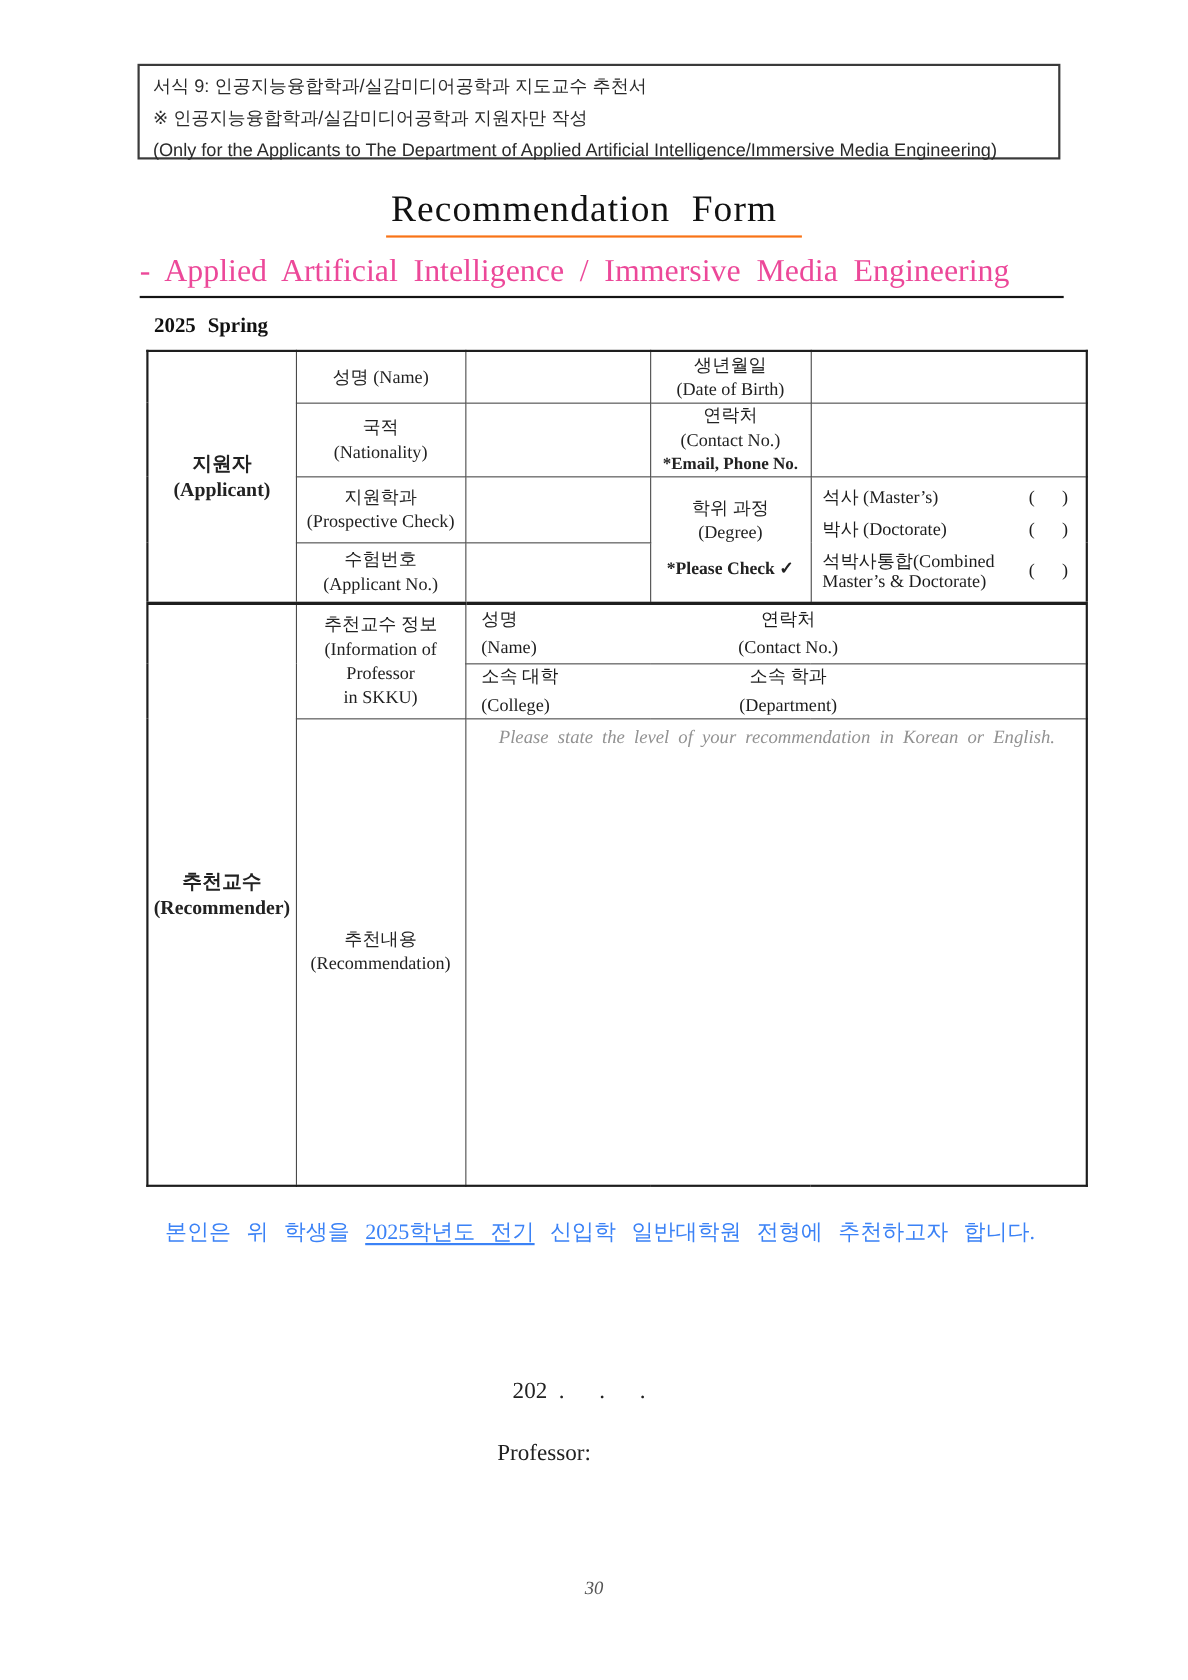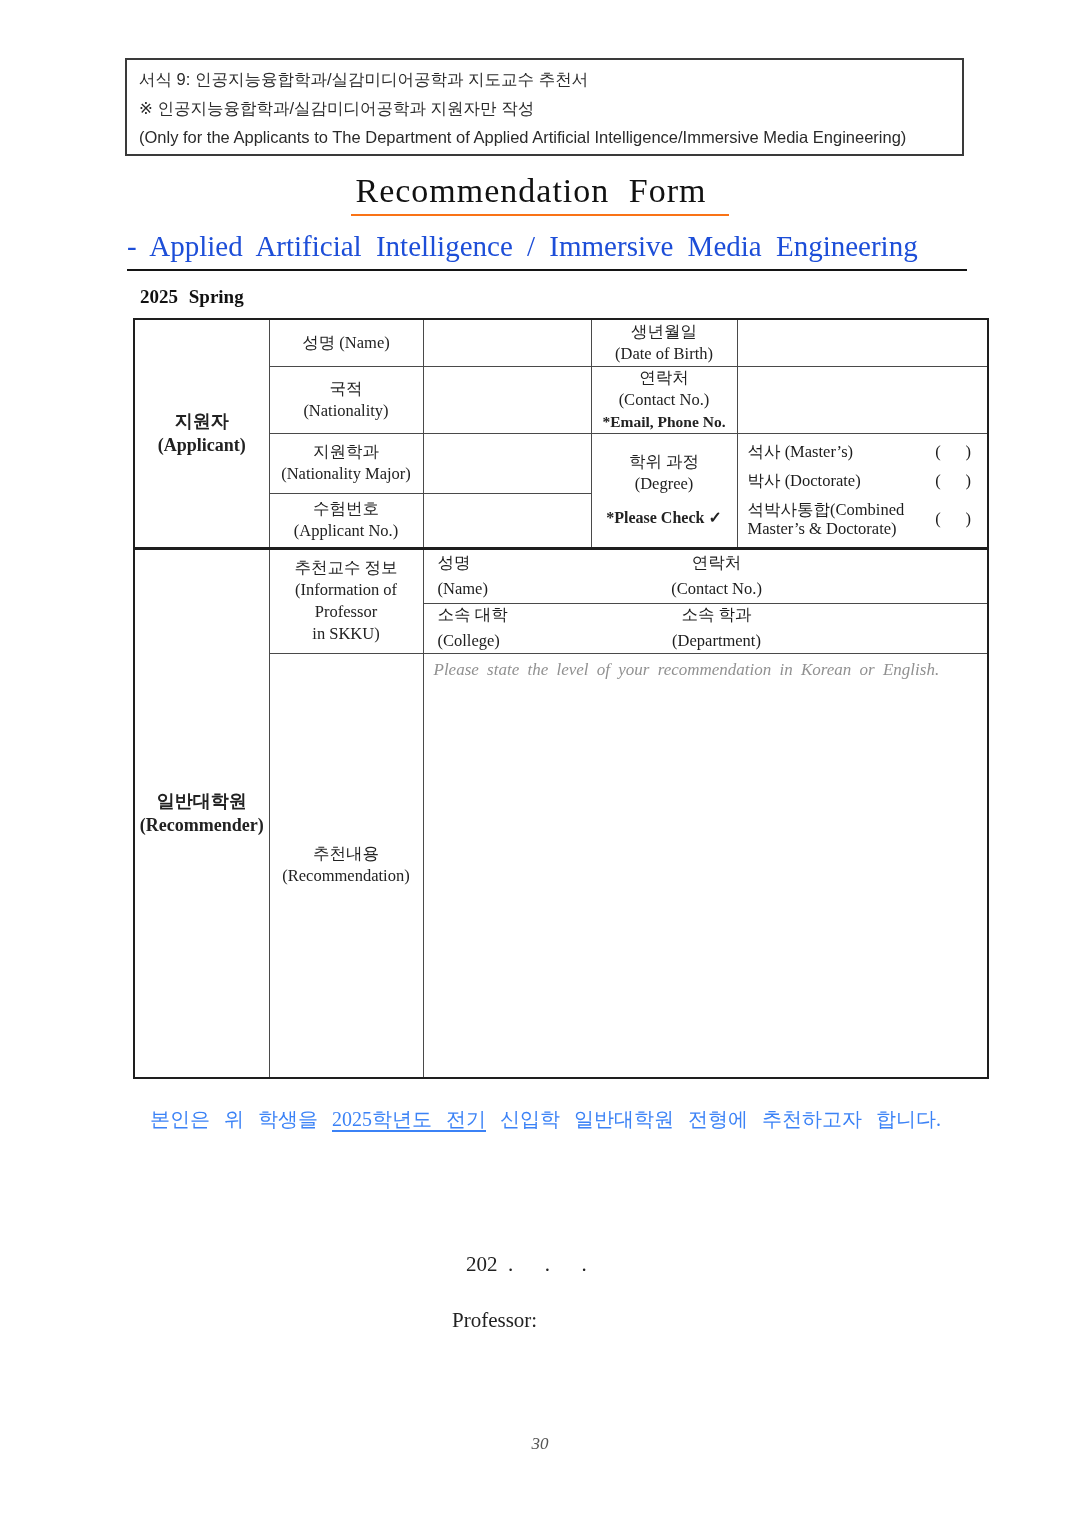--- a/index.html
+++ b/index.html
@@ -5,35 +5,35 @@
   * { margin:0; padding:0; box-sizing:border-box; }
   html,body { background:#ffffff; }
   .page {
     position:relative; width:1080px; height:1527px; margin:0 auto;
     background:#ffffff; overflow:hidden;
     font-family:"Liberation Serif","DejaVu Serif",serif; color:#1c1c1c;
   }
 
   
   .notice-box {
-    position:absolute; left:125px; top:58px; width:839px; height:98px;
+    position:absolute; left:125px; top:58px; width:839px; height:87px;
     border:2px solid #3a3a3a; padding:5px 12px 0 12px;
     font-family:"Liberation Sans","DejaVu Sans",sans-serif;
     font-size:16.5px; line-height:29px; color:#2a2a2a; white-space:nowrap;
   }
 
   
   .title-wrap { position:absolute; left:0; top:172px; width:100%; text-align:center; }
   .title-text {
     display:inline-block; font-size:34px; letter-spacing:1px; word-spacing:10px;
     padding:0 22px 4px 4px; border-bottom:2px solid #f97316; color:#111;
   }
   .subtitle {
     position:absolute; left:127px; top:230px; width:840px;
-    font-size:29px; word-spacing:7px; color:#1d4ed8;
+    font-size:29px; word-spacing:7px; color:#ec4899;
     border-bottom:2px solid #141414; padding-bottom:6px; white-space:nowrap;
   }
   .semester { position:absolute; left:140px; top:286px; font-size:19px; font-weight:bold; word-spacing:6px; color:#111; }
 
   
   .form-table {
     position:absolute; left:133px; top:318px;
     border-collapse:collapse; table-layout:fixed; width:854px;
   }
   .form-table td { border:1.5px solid #4a4a4a; padding:0; vertical-align:middle; }
@@ -43,21 +43,21 @@
   .big-label { font-size:18px; font-weight:bold; line-height:24px; }
   .bold-note { font-weight:bold; font-size:15.5px; }
   .degree-note { font-weight:bold; font-size:16px; margin-top:12px; }
   .options-cell { display:flex; flex-direction:column; justify-content:space-around; height:113px; padding:4px 0; }
   .opt-row { display:flex; justify-content:space-between; align-items:center; padding:0 16px 0 10px; font-size:16.5px; line-height:19px; }
   .opt-label { text-align:left; }
   .opt-paren { white-space:pre; }
   .merged-row { position:relative; height:100%; }
   .mr-left { position:absolute; left:14px; top:50%; transform:translateY(-50%); text-align:left; font-size:16.5px; line-height:26px; }
   .mr-center { position:absolute; left:52%; top:50%; transform:translate(-50%,-50%); text-align:center; font-size:16.5px; line-height:26px; }
-  .rec-area { vertical-align:top !important; }
+  .rec-area { vertical-align:top !important;text-align:center; }
   .rec-hint {
     padding:6px 8px 0 10px; font-style:italic; color:#919191;
     font-size:17px; word-spacing:4px; white-space:nowrap;
   }
   .input-cell { height:100%; }
 
   
   .statement { position:absolute; left:127px; top:1106px; width:844px; color:#3b82f6; }
   .stmt-ko { font-size:20px; word-spacing:9px; padding-left:23px; white-space:nowrap; margin-bottom:16px; }
   .stmt-en { font-size:20px; word-spacing:6px; line-height:39px; }
@@ -127,21 +127,21 @@
         <div>(Contact No.)</div>
         <div class="bold-note">*Email, Phone No.</div>
       </td>
       <td>
             <div class="input-cell"></div>
           </td>
     </tr>
     <tr style="height:60px">
       <td class="cell-c">
         <div>지원학과</div>
-        <div>(Nationality Major)</div>
+        <div>(Prospective Check)</div>
       </td>
       <td>
             <div class="input-cell"></div>
           </td>
       <td rowspan="2" class="cell-c">
         <div>학위 과정</div>
         <div>(Degree)</div>
         <div class="degree-note">*Please Check ✓</div>
       </td>
       <td rowspan="2">
@@ -168,21 +168,21 @@
       <td class="cell-c">
         <div>수험번호</div>
         <div>(Applicant No.)</div>
       </td>
       <td>
             <div class="input-cell"></div>
           </td>
     </tr>
     <tr style="height:55px" class="section-start">
       <td rowspan="3" class="cell-c">
-        <div class="big-label">일반대학원</div>
+        <div class="big-label">추천교수</div>
         <div class="big-label en">(Recommender)</div>
       </td>
       <td rowspan="2" class="cell-c">
         <div>추천교수 정보</div>
         <div>(Information of</div>
         <div>Professor</div>
         <div>in SKKU)</div>
       </td>
       <td colspan="3">
         <div class="merged-row">

